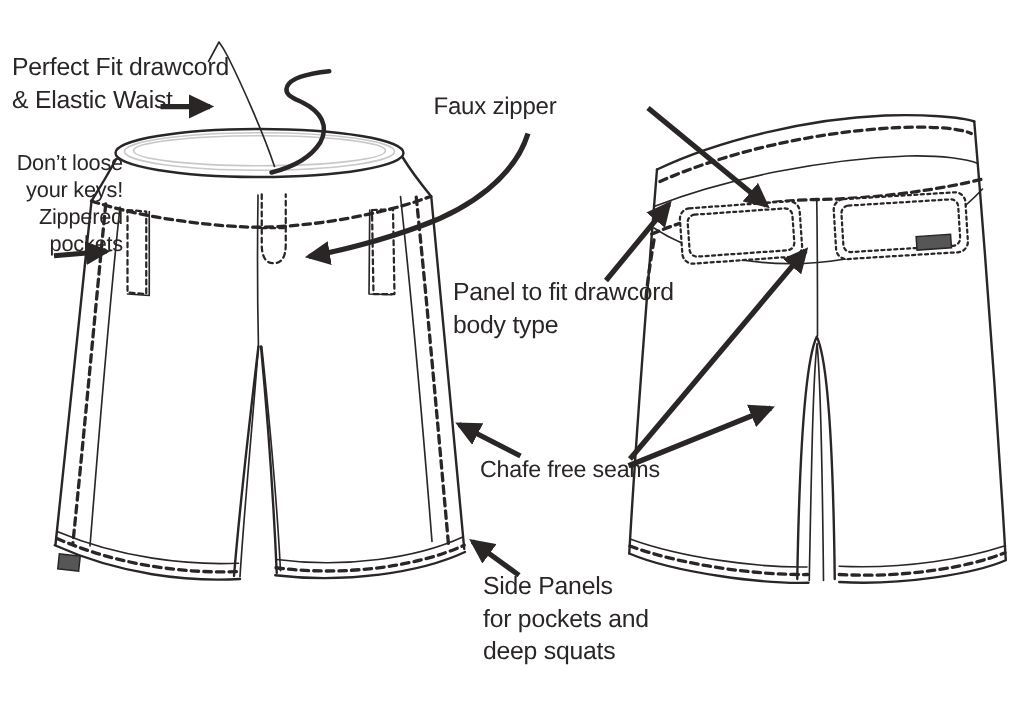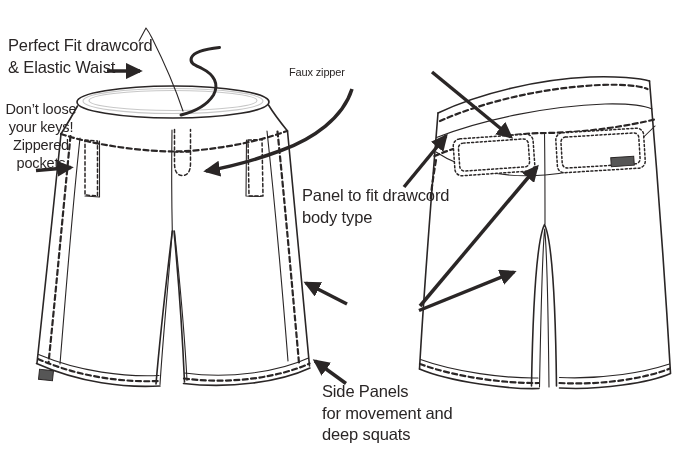--- a/index.html
+++ b/index.html
@@ -4,22 +4,22 @@
 <style>
   :root{ --ink:#2a2626; --bg:#ffffff; --seam:#c8c8c8; --tag:#565656; }
   html,body{margin:0;padding:0;}
   body{width:680px;height:471px;background:var(--bg);}
   .canvas{position:relative;width:680px;height:471px;background:var(--bg);overflow:hidden;
           font-family:"Liberation Sans",sans-serif;color:var(--ink);padding-left:33px;}
   svg{position:absolute;left:0;top:0;}
   .label{position:absolute;white-space:pre-line;color:var(--ink);line-height:22px;
          font-size:16.5px;letter-spacing:-0.15px;}
   .lbl-drawcord{left:8px;top:34px;}
-  .lbl-zip{left:0px;top:100px;width:82px;text-align:center;font-size:14.5px;line-height:18px;}
-  .lbl-faux{left:289px;top:61px;font-size:11px;}
+  .lbl-zip{left:0px;top:100px;width:82px;text-align:right;font-size:14.5px;line-height:18px;}
+  .lbl-faux{left:289px;top:61px;font-size:16px;}
   .lbl-backpockets{left:365px;top:28px;font-size:17px;}
   .lbl-panel{left:302px;top:184px;}
   .lbl-chafe{left:320px;top:303px;font-size:15.5px;}
   .lbl-side{left:322px;top:381px;line-height:21.5px;}
 
   .s{stroke:var(--ink);fill:none;stroke-width:1.6;stroke-linecap:round;stroke-linejoin:round;}
   .thin{stroke-width:1.1;}
   .fillw{fill:#fff;}
   .gray{stroke:var(--seam);stroke-width:1.1;fill:none;}
   .d1{stroke-dasharray:5 3.4;stroke-width:2.2;}
@@ -135,16 +135,17 @@
 
   <div class="label lbl-drawcord">Perfect Fit drawcord
 &amp; Elastic Waist</div>
   <div class="label lbl-zip">Don’t loose
 your keys!
 Zippered
 pockets</div>
   <div class="label lbl-faux">Faux zipper</div>
   <div class="label lbl-panel">Panel to fit drawcord
 body type</div>
+  <div class="label lbl-chafe">Chafe free seams</div>
   <div class="label lbl-side">Side Panels
-for movement and
+for pockets and
 deep squats</div>
 </div>
 
 </body></html>

